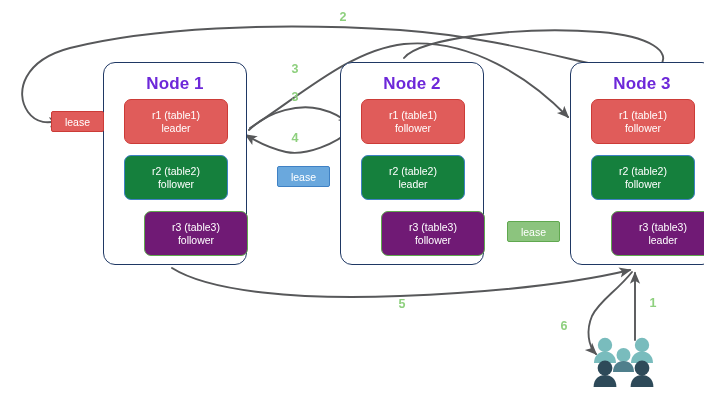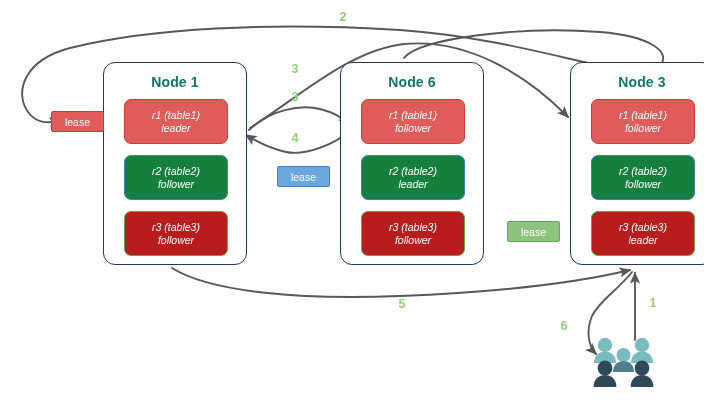--- a/index.html
+++ b/index.html
@@ -32,42 +32,42 @@
     border-radius: 12px;
     background: #ffffff;
     box-sizing: border-box;
   }
   .node-title {
     position: absolute;
     left: 0;
     right: 0;
     top: 11px;
     text-align: center;
-    font-size: 14px;
+    font-size: 17px;
     font-weight: bold;
-    color: #0f766e;
+    color: #6d28d9;
     letter-spacing: 0.1px;
   }
   .replica {
     position: absolute;
     box-sizing: border-box;
     border-radius: 7px;
     display: flex;
     flex-direction: column;
     align-items: center;
     justify-content: center;
     color: #ffffff;
     font-size: 10.5px;
     line-height: 13px;
     text-align: center;
   }
-  .replica .l1, .replica .l2 { display: block; font-style: italic; }
+  .replica .l1, .replica .l2 { display: block; }
   .rep-red   { background: #e05c5a; border: 1.4px solid #cc3b37; }
   .rep-blue  { background: #15803d; border: 1.4px solid #3f81c4; }
-  .rep-green { background: #b91c1c; border: 1.4px solid #60a84f; }
+  .rep-green { background: #701a75; border: 1.4px solid #60a84f; margin-left: 20px; }
 
   .lease {
     position: absolute;
     box-sizing: border-box;
     border-radius: 2px;
     display: flex;
     align-items: center;
     justify-content: center;
     color: #ffffff;
     font-size: 10.5px;
@@ -127,21 +127,21 @@
       <span class="l1">r2 (table2)</span>
       <span class="l2">follower</span>
     </div>
     <div class="replica rep-green" style="left:20px; top:148px; width:104px; height:45px;">
       <span class="l1">r3 (table3)</span>
       <span class="l2">follower</span>
     </div>
   </div>
 
   <div class="node-box" style="left:340px; top:62px; width:144px; height:203px;">
-    <div class="node-title">Node 6</div>
+    <div class="node-title">Node 2</div>
     <div class="replica rep-red" style="left:20px; top:36px; width:104px; height:45px;">
       <span class="l1">r1 (table1)</span>
       <span class="l2">follower</span>
     </div>
     <div class="replica rep-blue" style="left:20px; top:92px; width:104px; height:45px;">
       <span class="l1">r2 (table2)</span>
       <span class="l2">leader</span>
     </div>
     <div class="replica rep-green" style="left:20px; top:148px; width:104px; height:45px;">
       <span class="l1">r3 (table3)</span>

